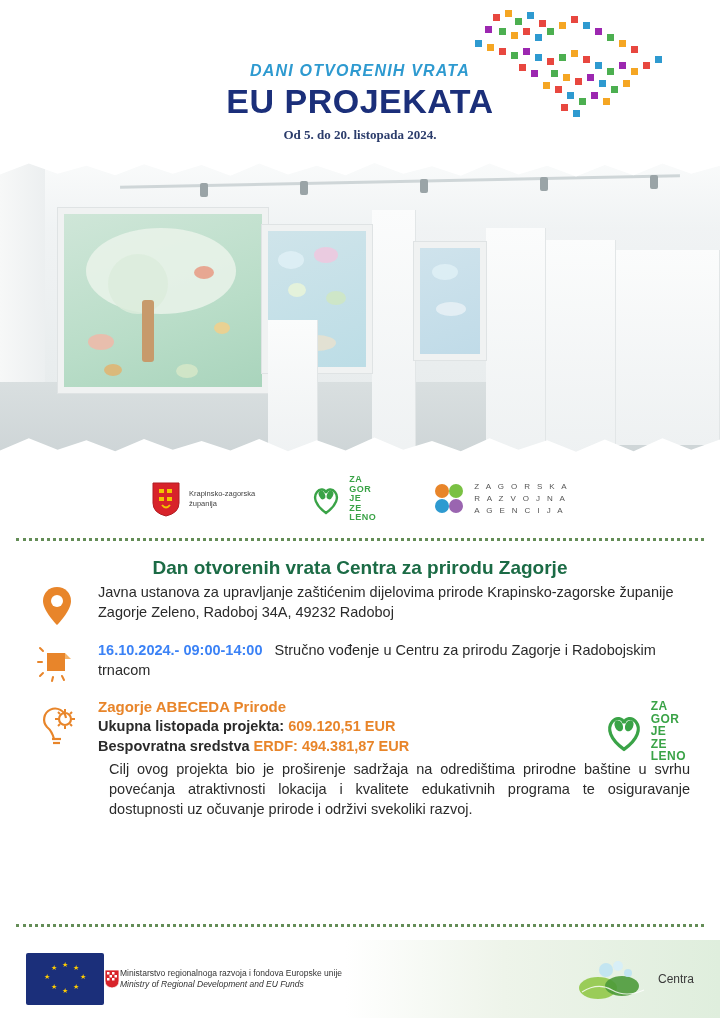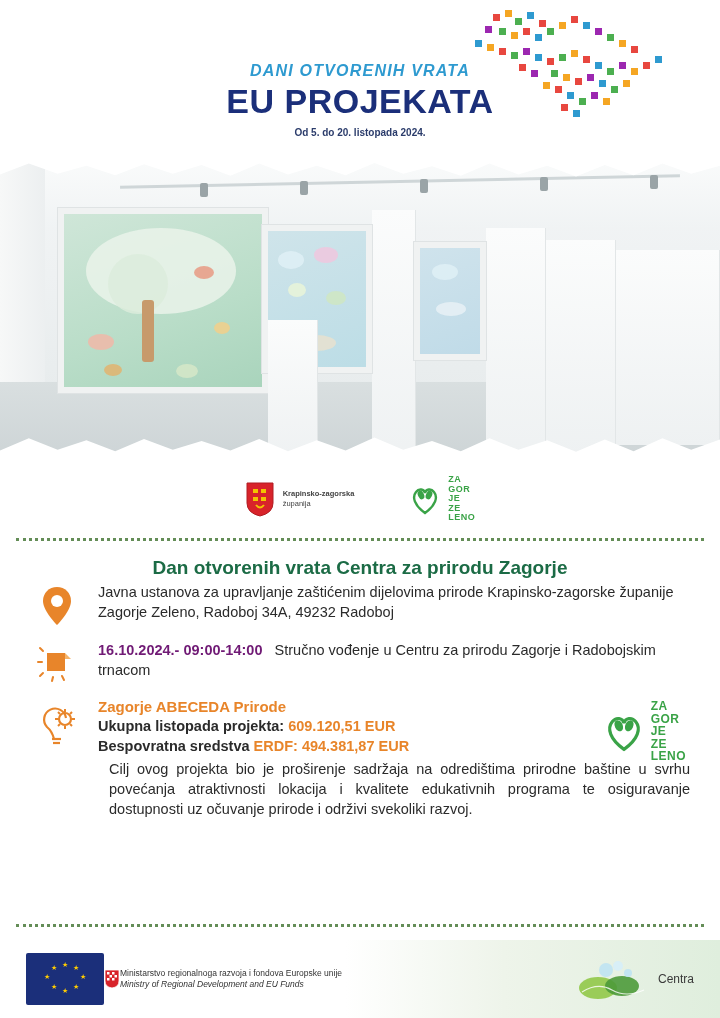--- a/index.html
+++ b/index.html
@@ -35,24 +35,25 @@
     color: #2e9ad0;
   }
   .title {
     font-size: 34px;
     font-weight: bold;
     letter-spacing: 0.5px;
     color: #1b2f7a;
     margin-top: 2px;
   }
   .dates {
-    font-size: 10px;
+    font-size: 13px;
     font-weight: bold;
     color: #2b3c6b;
     margin-top: 6px;
+    font-family: Liberation Serif, serif;
   }
   
   .mosaic {
     position: absolute;
     top: 6px; left: 455px;
     width: 240px; height: 120px;
   }
 
   
   .photo {
@@ -119,21 +120,21 @@
   .logos {
     height: 78px;
     display: flex;
     align-items: center;
     justify-content: center;
     gap: 56px;
     background: #ffffff;
   }
   .logo { display: flex; align-items: center; gap: 8px; }
   .logo-txt { font-size: 7.5px; color: #444; line-height: 1.3; }
-  .logo-txt b { display: block; font-weight: bold; text-align: center; }
+  .logo-txt b { display: block; font-weight: normal; text-align: center; }
   .zgr-word { font-size: 9px; font-weight: bold; color: #3aa347; line-height: 1.05; letter-spacing: .5px;}
   .zra-word { font-size: 8px; letter-spacing: 2.4px; color: #555; line-height: 1.5; }
 
   .dotted {
     height: 1px;
     margin: 0 16px;
     border-top: 3px dotted #4a7a3a;
     opacity: .85;
   }
 
@@ -146,21 +147,21 @@
     font-size: 19px;
     font-weight: bold;
     color: #1b6b45;
     margin-bottom: 4px;
   }
   .row { display: flex; gap: 14px; margin-bottom: 14px; align-items: flex-start; }
   .ic { width: 54px; flex: 0 0 54px; display:flex; justify-content:center; padding-top: 2px;}
   .rtxt { flex: 1; font-size: 14.5px; line-height: 1.35; color: #2b2b2b; }
   .rtxt b { font-weight: bold; }
   .orange { color: #e8852a; font-weight: bold; }
-  .green-b { color: #701a75; font-weight: bold; }
+  .green-b { color: #3b82f6; font-weight: bold; }
   .proj-name { color: #e8852a; font-weight: bold; font-size: 15px; }
   .desc { text-align: justify; line-height: 1.35; margin-top: 4px; margin-left: 11px; }
 
   .zgr-badge {
     position: absolute;
     right: 34px; top: 700px;
     display: flex; align-items: center; gap: 7px;
   }
 
   
@@ -329,20 +330,33 @@
       </svg>
       <div class="zgr-word">
         <div>ZA</div>
         <div>GOR</div>
         <div>JE</div>
         <div>ZE</div>
         <div>LENO</div>
       </div>
     </div>
 
+    <div class="logo">
+      <svg width="34" height="34" viewBox="0 0 34 34">
+        <circle cx="10" cy="9" r="7" fill="#e8852a"></circle>
+        <circle cx="24" cy="9" r="7" fill="#7ac143"></circle>
+        <circle cx="10" cy="24" r="7" fill="#2e9ad0"></circle>
+        <circle cx="24" cy="24" r="7" fill="#9a65b0"></circle>
+      </svg>
+      <div class="zra-word">
+        <div>Z A G O R S K A</div>
+        <div>R A Z V O J N A</div>
+        <div>A G E N C I J A</div>
+      </div>
+    </div>
   </div>
 
   <div class="dotted"></div>
 
   <div class="body">
     <div class="section-title">Dan otvorenih vrata Centra za prirodu Zagorje</div>
 
     <div class="row">
       <div class="ic">
         <svg width="34" height="42" viewBox="0 0 34 42">

